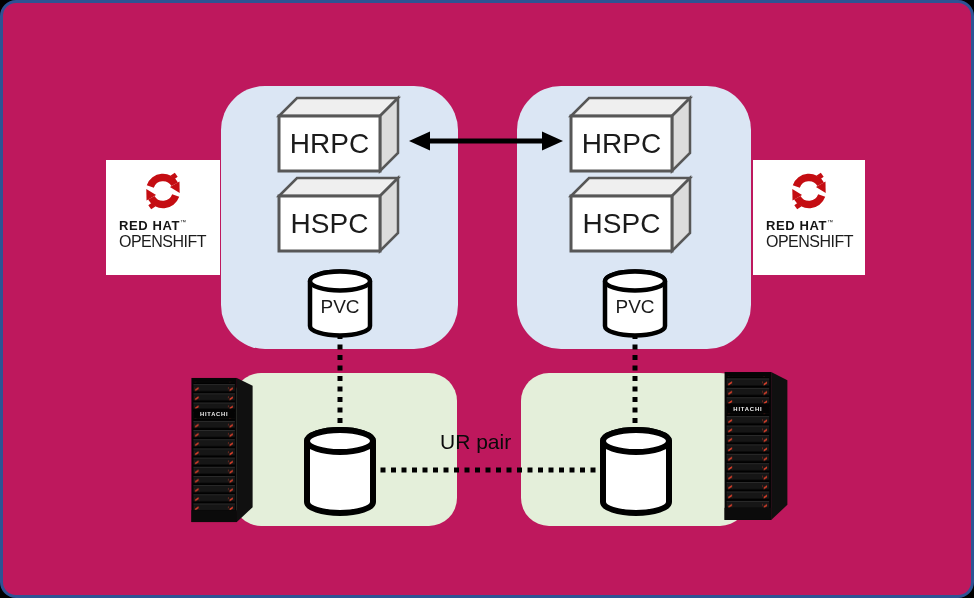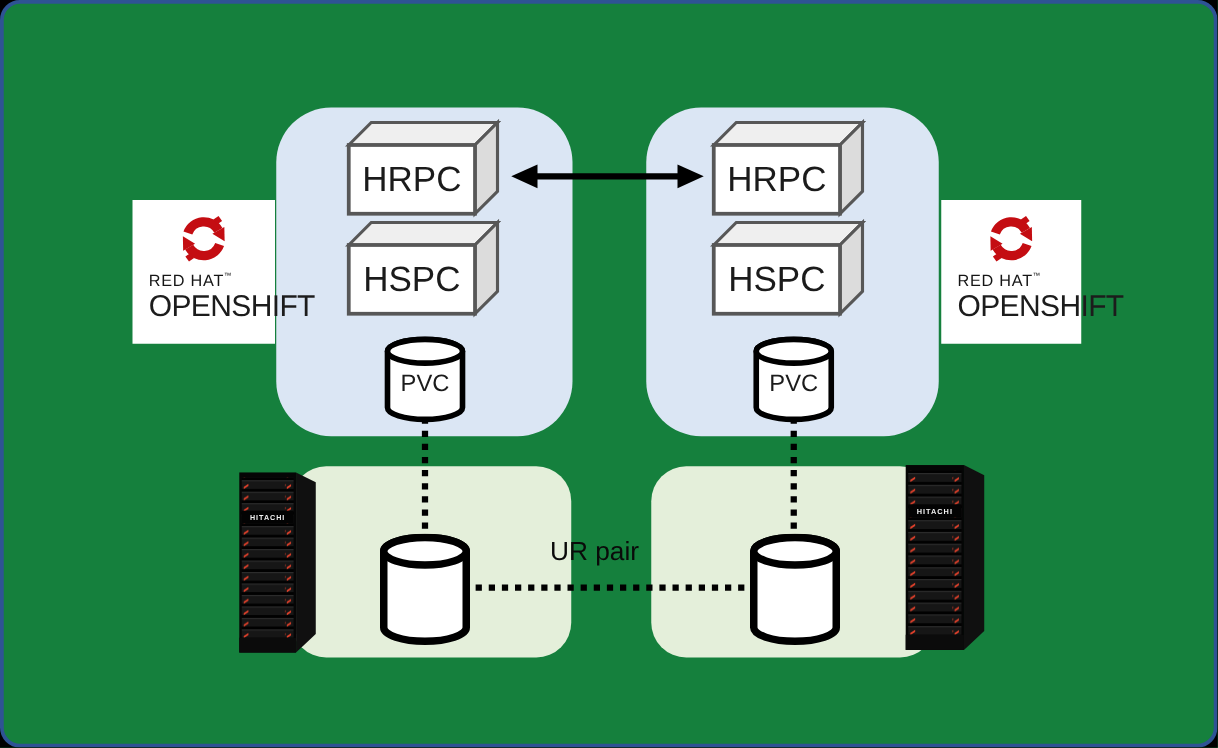--- a/index.html
+++ b/index.html
@@ -1,17 +1,17 @@
 <!DOCTYPE html>
 <html><head>
 <meta charset="utf-8">
 <style>
   html,body{margin:0;padding:0;background:#000;}
   #canvas{
-    position:relative;width:974px;height:598px;background:#15803d;
+    position:relative;width:974px;height:598px;background:#be185d;
     border:3px solid #2e5394;border-radius:16px;box-sizing:border-box;
     overflow:hidden;font-family:"Liberation Sans",sans-serif;
   }
   .abs{position:absolute;}
   
   .cluster{background:#dbe6f4;border-radius:44px;}
   .cluster-left{left:218px;top:83px;width:237px;height:263px;}
   .cluster-right{left:514px;top:83px;width:234px;height:263px;}
   
   .storagebox{background:#e4efda;border-radius:28px;}
@@ -33,23 +33,23 @@
   
   .tower-left{left:186px;top:372px;}
   .tower-right{left:719px;top:366px;}
   .tower text{font-family:"Liberation Sans",sans-serif;font-weight:bold;font-size:5.8px;fill:#f2f2f2;letter-spacing:.8px;}
   
   .logo{background:#fff;display:flex;flex-direction:column;align-items:stretch;}
   .logo-left{left:103px;top:157px;width:114px;height:115px;}
   .logo-right{left:750px;top:157px;width:112px;height:115px;}
   .logo svg{display:block;margin:10px auto 0 auto;}
   .logo .words{padding-left:13px;margin-top:3px;line-height:1;}
-  .logo .brand{font-size:13px;font-weight:normal;color:#151515;letter-spacing:.6px;}
+  .logo .brand{font-size:13px;font-weight:bold;color:#151515;letter-spacing:.6px;}
   .logo .tm{font-size:6px;vertical-align:super;color:#151515;}
-  .logo .product{font-size:24px;font-weight:400;color:#1c1c1c;letter-spacing:-0.5px;margin-top:1px;}
+  .logo .product{font-size:16px;font-weight:400;color:#1c1c1c;letter-spacing:-0.5px;margin-top:1px;}
   
   .arrow{left:404px;top:124px;}
   .connectors{left:0;top:0;pointer-events:none;}
   
   .repl-label{left:437px;top:427px;font-size:21px;color:#0a0a0a;white-space:nowrap;}
 </style>
 </head>
 <body>
 
 <div id="canvas">

